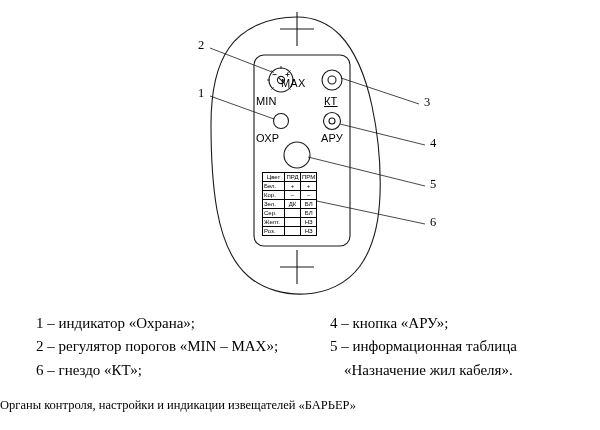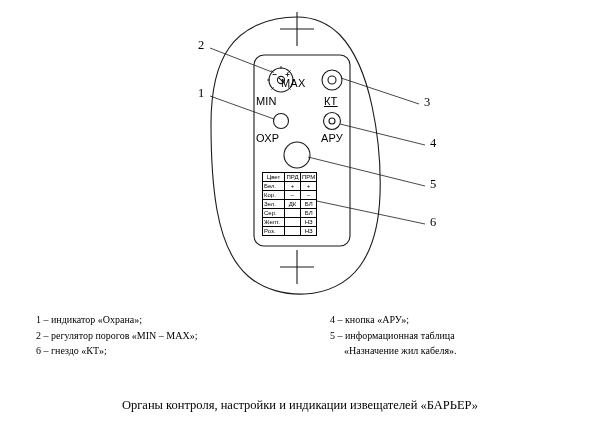--- a/index.html
+++ b/index.html
@@ -25,21 +25,21 @@
   svg.sheet {
     position: absolute;
     left: 0;
     top: 0;
   }
   .legend {
     position: absolute;
     left: 36px;
     top: 312px;
     width: 540px;
-    font-size: 10px;
+    font-size: 15px;
     line-height: 1.55;
   }
   .legend-cols {
     display: flex;
     flex-direction: row;
     justify-content: flex-start;
   }
   .legend-col {
     width: 50%;
     box-sizing: border-box;
@@ -52,21 +52,20 @@
   }
   .legend-sub {
     padding-left: 14px;
     white-space: nowrap;
   }
   .caption {
     position: absolute;
     left: 0;
     top: 398px;
     width: 600px;
-    text-align: center;
     font-size: 12.5px;
   }
   
   .cable-table {
     position: absolute;
     left: 262px;
     top: 172px;
     border-collapse: collapse;
     font-family: "Liberation Sans", sans-serif;
     font-size: 6px;

